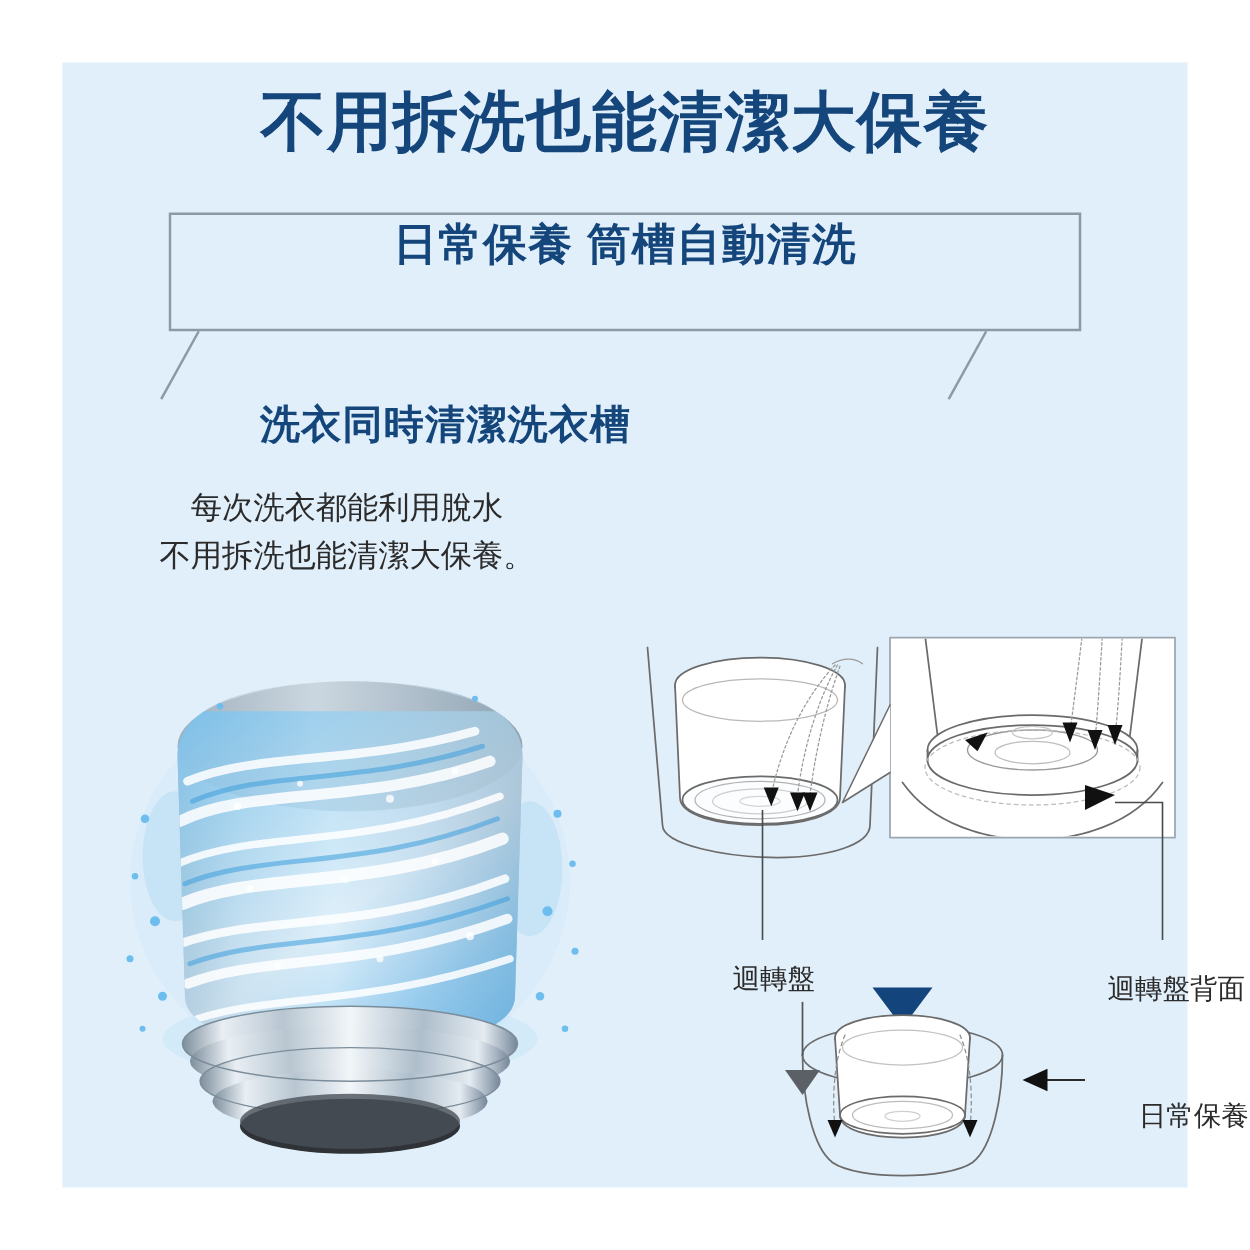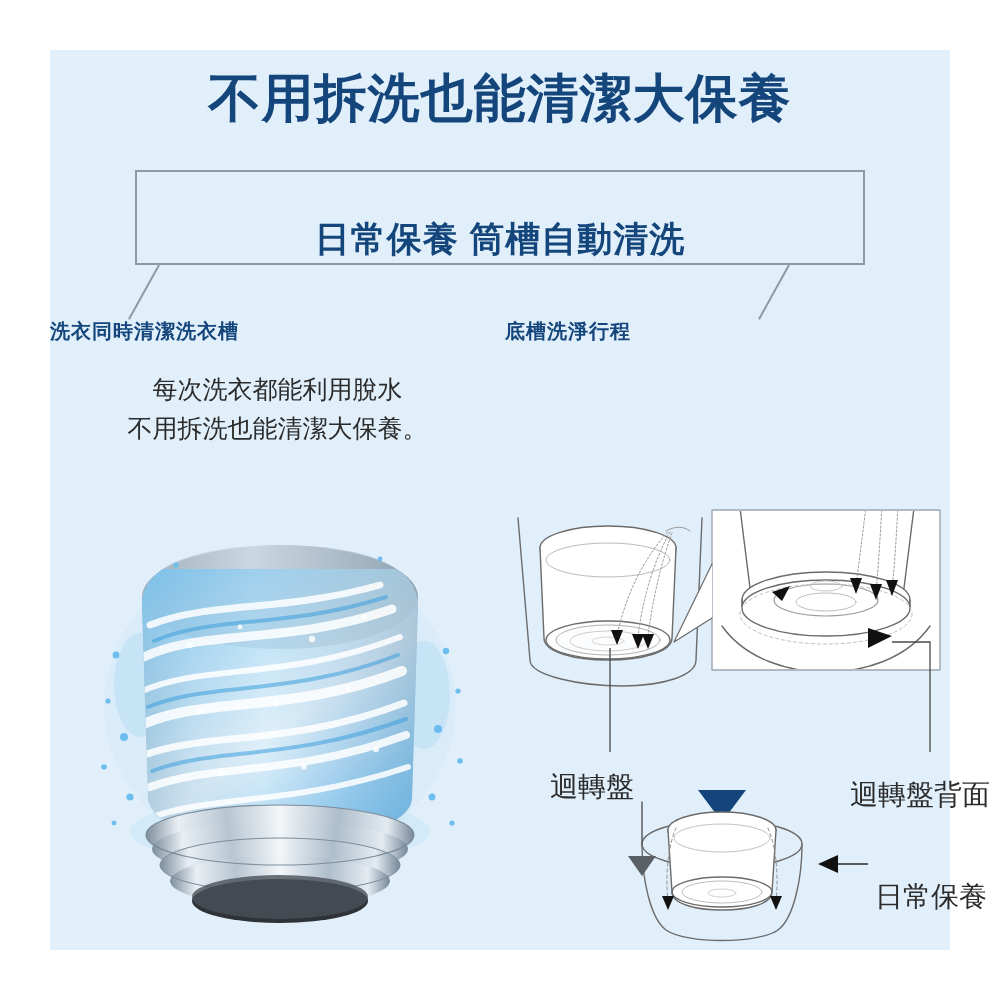--- a/index.html
+++ b/index.html
@@ -47,21 +47,21 @@
   
   #subbox {
     position: absolute;
     left: 85px;
     top: 120px;
     width: 730px;
     height: 95px;
     border: 2px solid #8c9aa6;
     box-sizing: border-box;
     display: flex;
-    align-items: flex-end;
+    align-items: flex-start;
     justify-content: center;
   }
   #subbox-label {
     font-size: 35px;
     font-weight: bold;
     color: #14467c;
     letter-spacing: 1px;
     white-space: nowrap;
   }
   .connector {
@@ -72,22 +72,22 @@
   }
   #connector-left  { left: 108px; top: 215px; transform: rotate(29deg); transform-origin: top center; }
   #connector-right { left: 738px; top: 215px; transform: rotate(29deg); transform-origin: top center; }
 
   
   .col { position: absolute; top: 268px; }
   #col-left  { left: 0px;   width: 455px; }
   #col-right { left: 455px; width: 445px; }
 
   .col-title {
-    text-align: left;
-    font-size: 20px;
+    text-align: right;
+    font-size: 32px;
     font-weight: bold;
     color: #14467c;
     letter-spacing: 1px;
     white-space: nowrap;
   }
   .col-body {
     margin-top: 25px;
     text-align: center;
     font-size: 25px;
     color: #2b2b2b;
@@ -108,23 +108,24 @@
   #diagrams {
     position: absolute;
     left: 440px;
     top: 450px;
     width: 460px;
     height: 450px;
   }
 
   .dlabel {
     position: absolute;
-    font-size: 28px;
+    font-size: 22px;
     color: #2b2b2b;
     white-space: nowrap;
+    margin-left: 36px;
   }
   #label-plate      { left: 60px;  top: 268px; }
   #label-plate-back { left: 360px; top: 276px; }
   #label-tub-outer  { left: 385px; top: 378px; }
 </style>
 </head>
 <body>
 
 <div id="page">
   <div id="panel">
@@ -251,21 +252,20 @@
           <ellipse cx="200" cy="330" rx="134" ry="30" fill="none" stroke="#7b8c9a" stroke-width="1.2"></ellipse>
           <ellipse cx="200" cy="360" rx="120" ry="27" fill="none" stroke="#7b8c9a" stroke-width="1"></ellipse>
         </g>
 
         <ellipse cx="200" cy="396" rx="88" ry="22" fill="#2f3338"></ellipse>
         <ellipse cx="200" cy="392" rx="88" ry="22" fill="#4a5057" opacity="0.8"></ellipse>
       </svg>
     </div>
 
     <div class="col" id="col-right">
-      <div class="col-title">底槽洗淨行程</div>
     </div>
 
     <div id="diagrams">
       <svg width="460" height="450" viewBox="0 0 460 450">
         <g fill="none" stroke="#4a4a4a" stroke-width="1.4" stroke-linecap="round" stroke-linejoin="round">
 
           <g>
 
             <path d="M28,18 L40,160 C40,176 92,186 132,186 C172,186 206,176 206,160 L212,18" stroke="#6b6b6b"></path>
 

